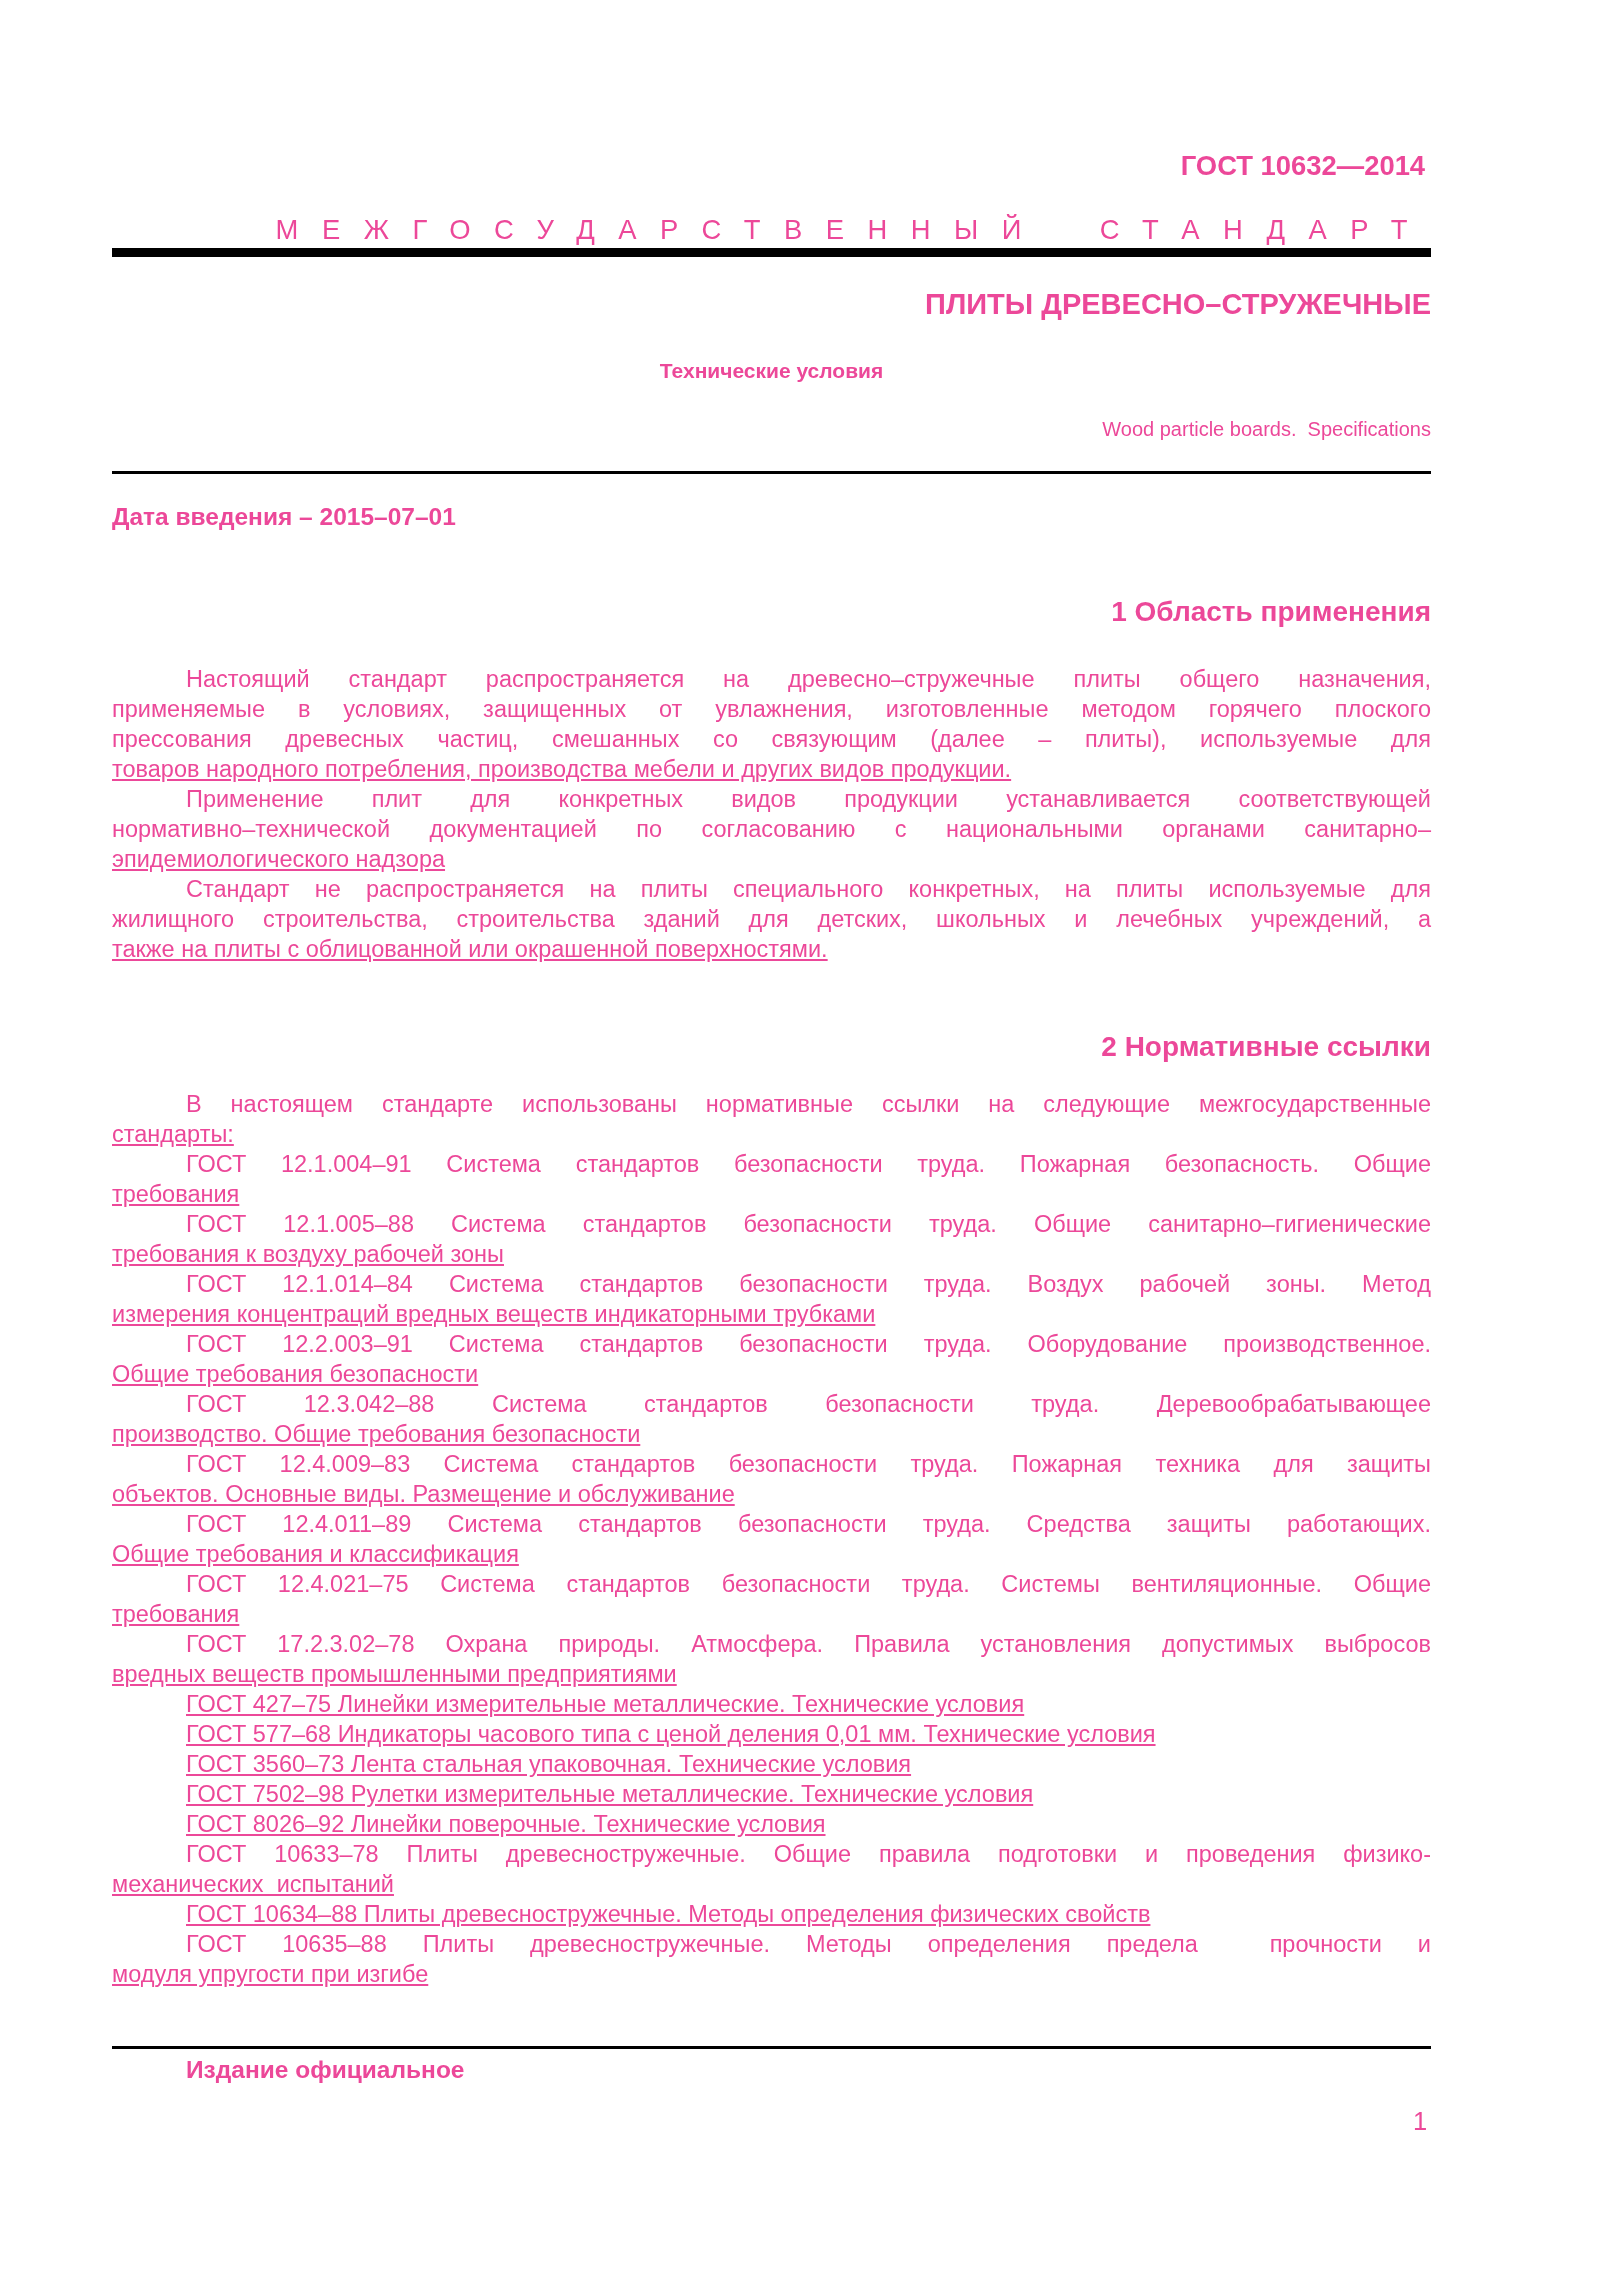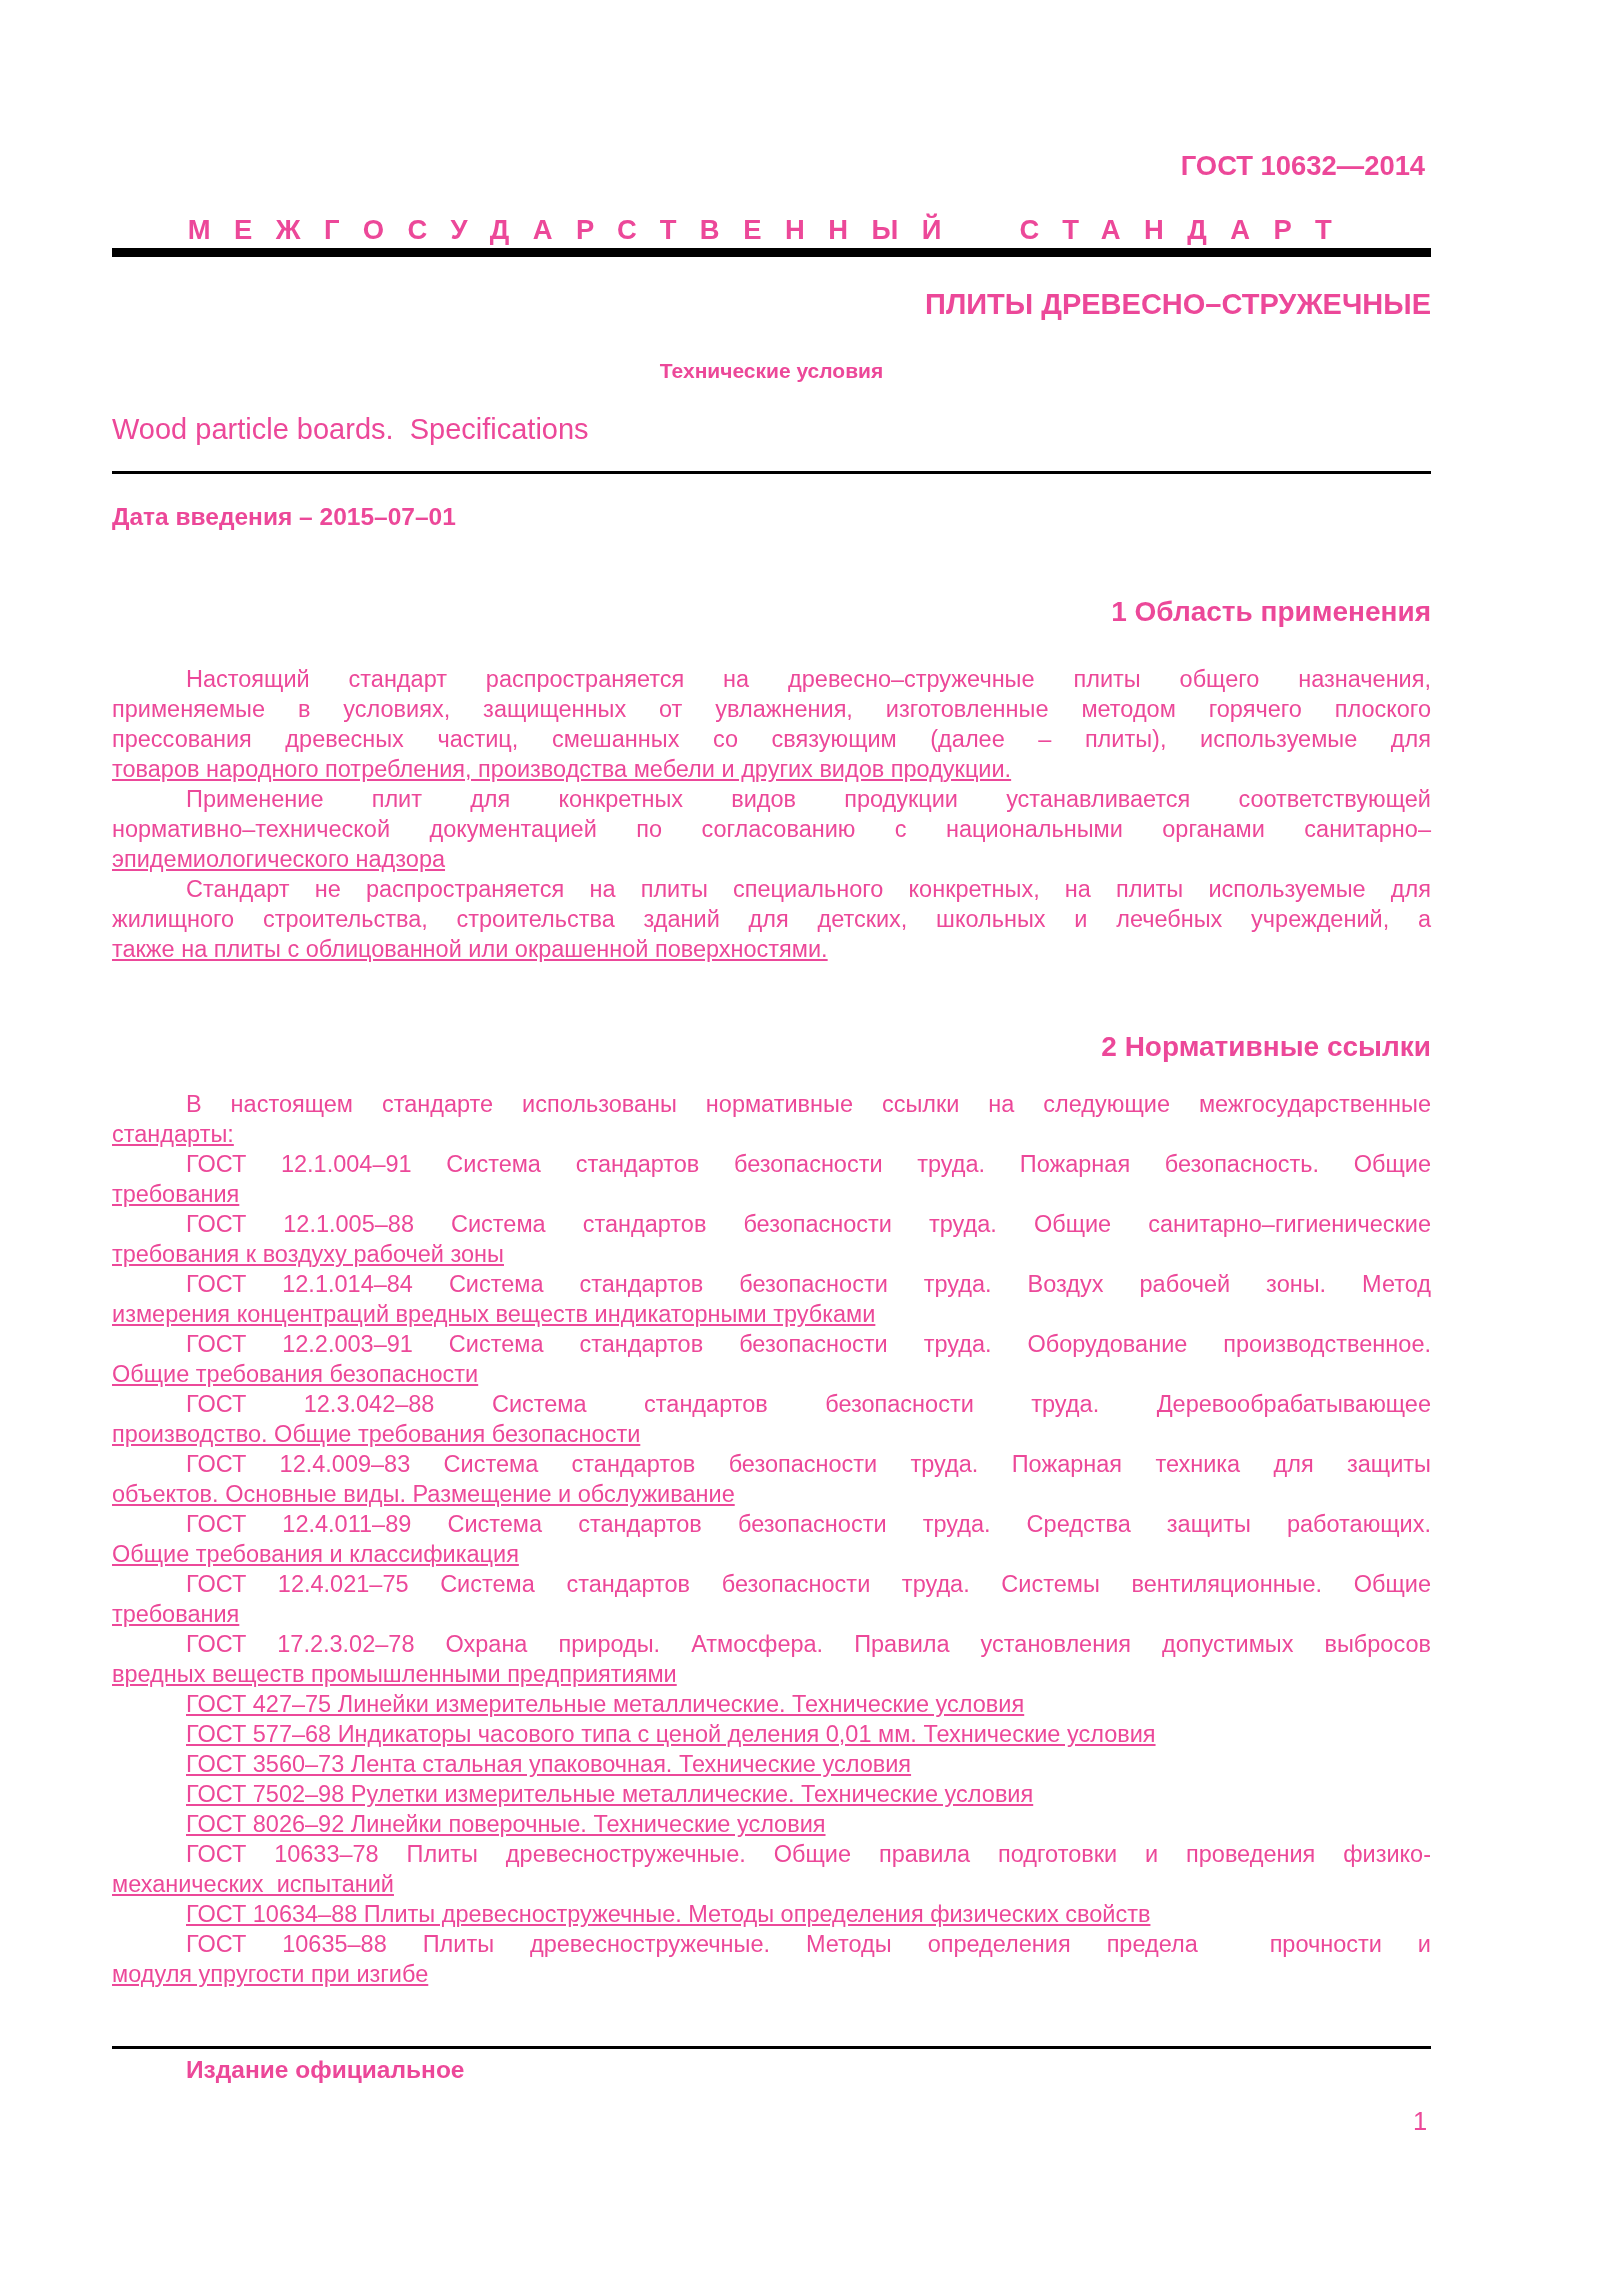--- a/index.html
+++ b/index.html
@@ -12,28 +12,28 @@
     font-family:"Liberation Sans", sans-serif;
     overflow:hidden;
   }
   .abs { position:absolute; left:112px; width:1319px; }
 
   .doc-number {
     top:150px; text-align:right; padding-right:5.9px; box-sizing:border-box;
     font-size:27.4px; font-weight:bold; line-height:31px; white-space:pre-wrap;
   }
   .banner {
-    top:214px; text-align:center; white-space:nowrap;
-    font-size:27.4px; font-weight:bold; line-height:31px;
+    top:214px; text-align:right; white-space:nowrap;
+    font-size:27.4px; font-weight:normal; line-height:31px;
     letter-spacing:23.5px; word-spacing:23.5px;
   }
   .rule-thick { top:248px; height:8.8px; background:#000; }
   .title-ru   { top:288px; text-align:right; font-size:29px; font-weight:bold; line-height:33px; white-space:pre-wrap; }
   .subtitle-ru{ top:356px; text-align:center; font-size:21px; font-weight:bold; line-height:29px; white-space:pre-wrap; }
-  .title-en   { top:416px; text-align:left; font-size:29px; line-height:27.4px; white-space:pre-wrap; }
+  .title-en   { top:416px; text-align:right; font-size:20px; line-height:27.4px; white-space:pre-wrap; }
   .rule-thin  { top:471px; height:2.9px; background:#000; }
   .eff-date   {
     top:502px; text-align:left; padding-right:5.9px; box-sizing:border-box;
     font-size:24.5px; font-weight:bold; line-height:29px; white-space:pre-wrap;
   }
 
   .section { }
   #section-1 { top:591px; }
   #section-2 { top:1026px; }
   .section-heading {

